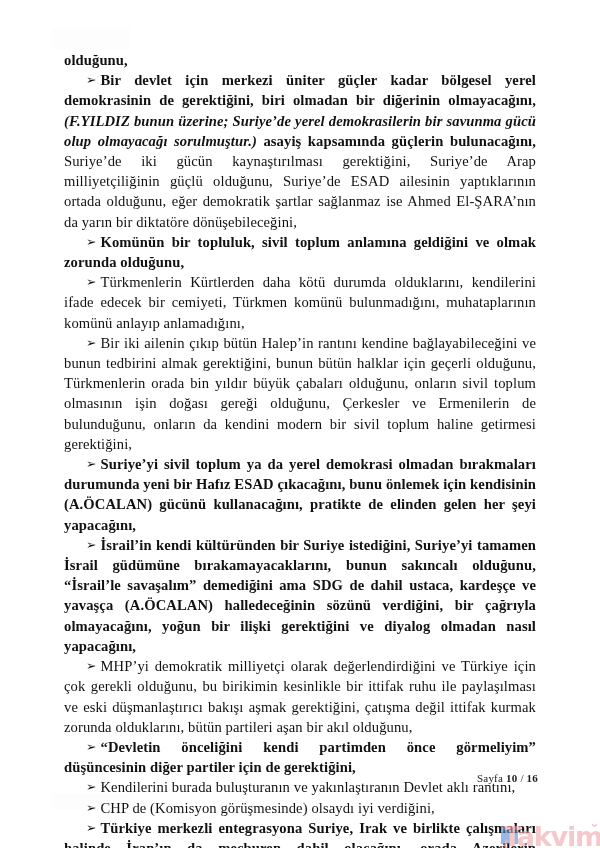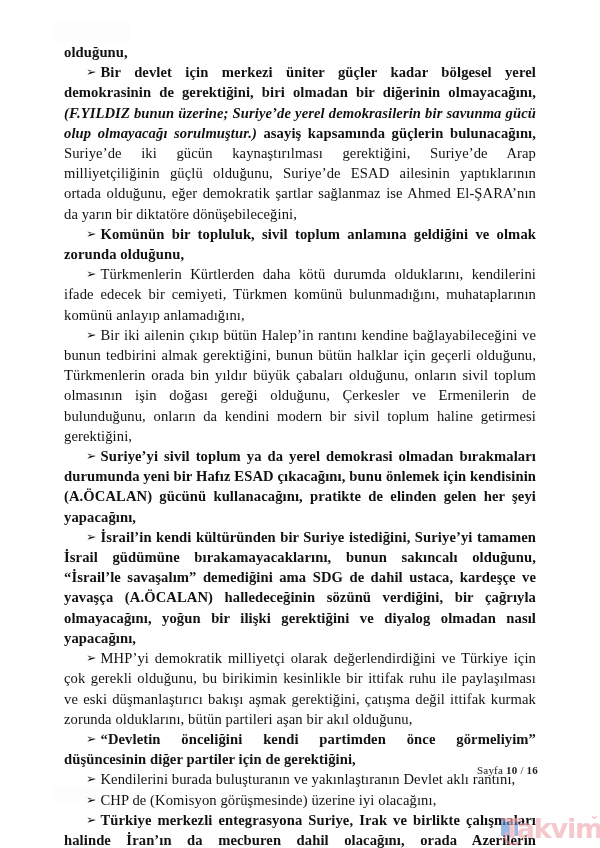--- a/index.html
+++ b/index.html
@@ -34,21 +34,21 @@
     top: 786px;
     width: 80px;
     height: 16px;
     background: #fdfdfd;
     pointer-events: none;
   }
 
   .page {
     position: absolute;
     left: 0;
-    top: 0;
+    top: 8px;
     width: 600px;
     height: 696px;
   }
 
   .text-column {
     position: absolute;
     left: 64px;
     top: 42px;
     width: 472px;
   }
@@ -191,21 +191,21 @@
 
     <p class="para bold">
       <span class="lead-indent"></span><span class="arrow">➢</span><span>“Devletin önceliğini kendi partimden önce görmeliyim” düşüncesinin diğer partiler için de gerektiğini,</span>
     </p>
 
     <p class="para">
       <span class="lead-indent"></span><span class="arrow">➢</span><span>Kendilerini burada buluşturanın ve yakınlaştıranın Devlet aklı rantını,</span>
     </p>
 
     <p class="para">
-      <span class="lead-indent"></span><span class="arrow">➢</span><span>CHP de (Komisyon görüşmesinde) üzerine iyi olacağını,</span>
+      <span class="lead-indent"></span><span class="arrow">➢</span><span>CHP de (Komisyon görüşmesinde) olsaydı iyi verdiğini,</span>
     </p>
 
     <p class="para bold">
       <span class="lead-indent"></span><span class="arrow">➢</span><span>Türkiye merkezli entegrasyona Suriye, Irak ve birlikte çalışmaları halinde İran’ın da mecburen dahil olacağını, orada Azerilerin bulunduğunu ve en az Kürtler kadar önemli olduğunu, onların da demokratik</span>
     </p>
 
   </div>
 
   <div class="footer-page">
     <span>Sayfa</span>

